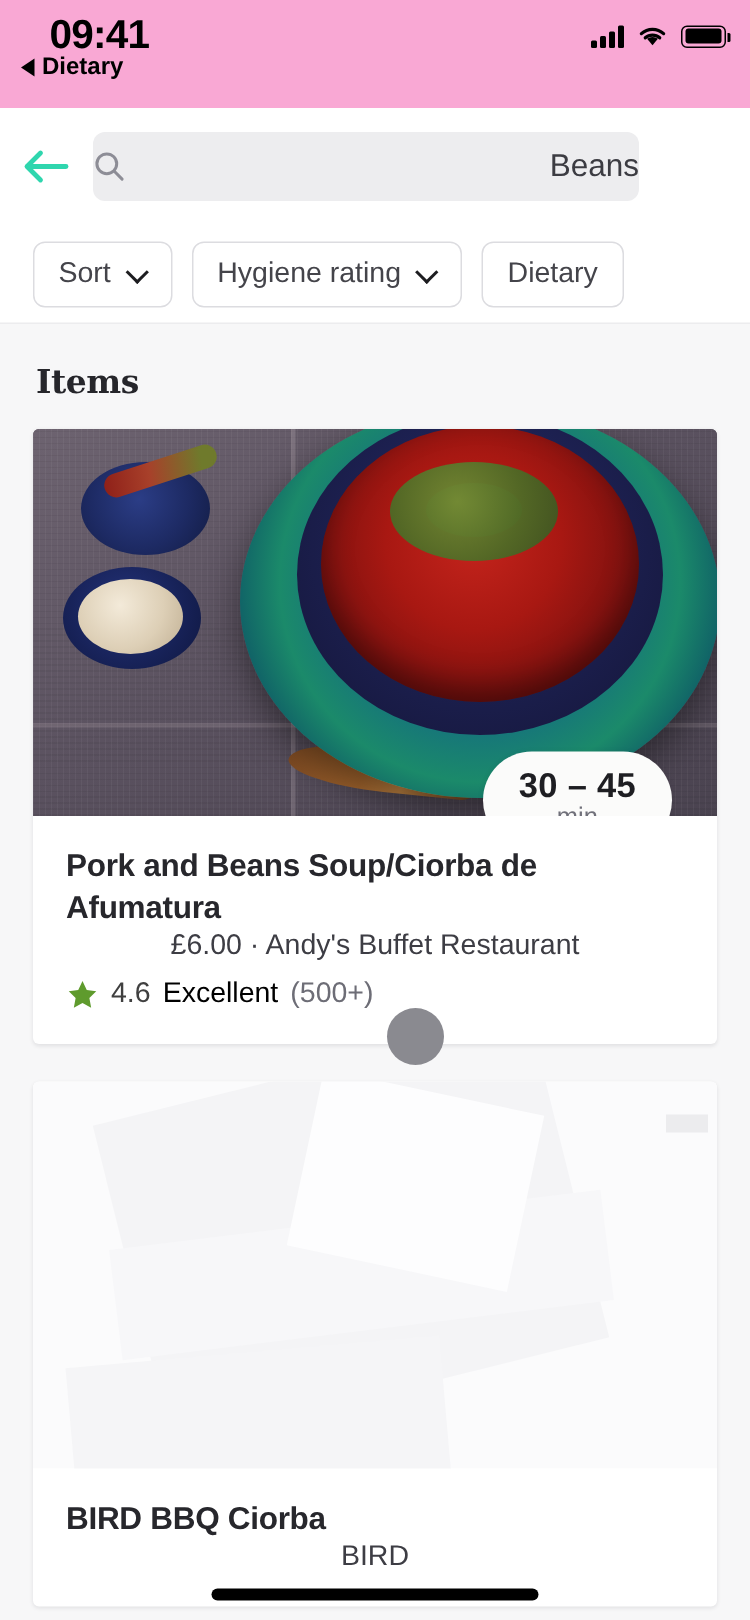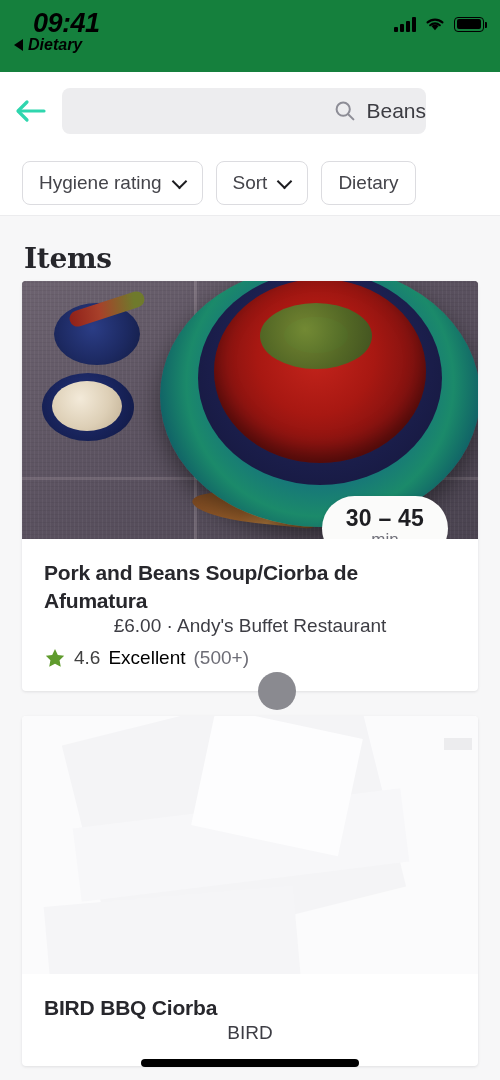--- a/index.html
+++ b/index.html
@@ -6,21 +6,21 @@
   html, body {
     width:500px; height:1080px;
     background:#ffffff;
     font-family:"Liberation Sans", sans-serif;
     overflow:hidden;
   }
   #app { position:relative; width:500px; height:1080px; background:#f7f7f8; }
 
   
   .statusbar {
-    position:relative; height:72px; background:#15803d;font-style:italic;
+    position:relative; height:72px; background:#f9a8d4;
   }
   .sb-time {
     position:absolute; left:33px; top:8px;
     font-size:27px; font-weight:bold; color:#000;
     letter-spacing:-0.5px;
   }
   .sb-back {
     position:absolute; left:14px; top:36px;
     display:flex; align-items:center; gap:5px;
     font-size:16px; font-weight:600; color:#000;
@@ -56,21 +56,21 @@
     position:relative; height:78px; background:#ffffff;
     display:flex; align-items:center;
   }
   .backarrow {
     width:62px; display:flex; align-items:center; justify-content:center;
     cursor:pointer;
   }
   .searchfield {
     flex:1; margin-right:74px; height:46px;
     background:#ededef; border-radius:8px;
-    display:flex; align-items:center; justify-content:flex-end; gap:10px;
+    display:flex; align-items:center; justify-content:space-between; gap:10px;
     cursor:text;
   }
   .searchfield .txt { font-size:21px; color:#3c3c42; }
 
   
   .filters {
     background:#ffffff; height:66px;
     display:flex; align-items:center; gap:13px;
     padding:0 0 0 22px; overflow:hidden;
     border-bottom:1px solid #ececee;
@@ -86,22 +86,22 @@
     content:""; position:absolute; left:1px; top:0px;
     width:9px; height:9px;
     border-right:2.4px solid #1d1d20; border-bottom:2.4px solid #1d1d20;
     transform:rotate(45deg);
   }
 
   
   .content { padding:0 0 0 0; }
   .section-title {
     font-family:"DejaVu Serif", serif;
-    font-size:28px; font-weight:bold; color:#26262b;
-    padding:26px 0 6px 24px; letter-spacing:-0.3px;
+    font-size:22px; font-weight:bold; color:#26262b;
+    padding:26px 0 18px 24px; letter-spacing:-0.3px;
   }
   .card {
     position:relative; margin:0 22px 0 22px;
     background:#fff; border-radius:4px;
     box-shadow:0 1px 3px rgba(20,20,30,0.10);
     overflow:hidden;
   }
   .card + .card { margin-top:25px; }
   .card-img { position:relative; height:258px; width:100%; overflow:hidden; }
 
@@ -267,25 +267,25 @@
       <svg width="22" height="22" viewBox="0 0 22 22">
         <circle cx="9.2" cy="9.2" r="6.6" stroke="#8d8d96" stroke-width="2" fill="none"></circle>
         <path d="M14.2 14.2 L19.4 19.4" stroke="#8d8d96" stroke-width="2" stroke-linecap="round"></path>
       </svg>
       <span class="txt">Beans</span>
     </div>
   </div>
 
   <div class="filters">
     <div class="chip">
+      <span>Sort</span>
+      <span class="chev"></span>
+    </div>
+    <div class="chip">
       <span>Hygiene rating</span>
-      <span class="chev"></span>
-    </div>
-    <div class="chip">
-      <span>Sort</span>
       <span class="chev"></span>
     </div>
     <div class="chip">
       <span>Dietary</span>
 
     </div>
   </div>
 
   <div class="content">
     <div class="section-title">Items</div>

